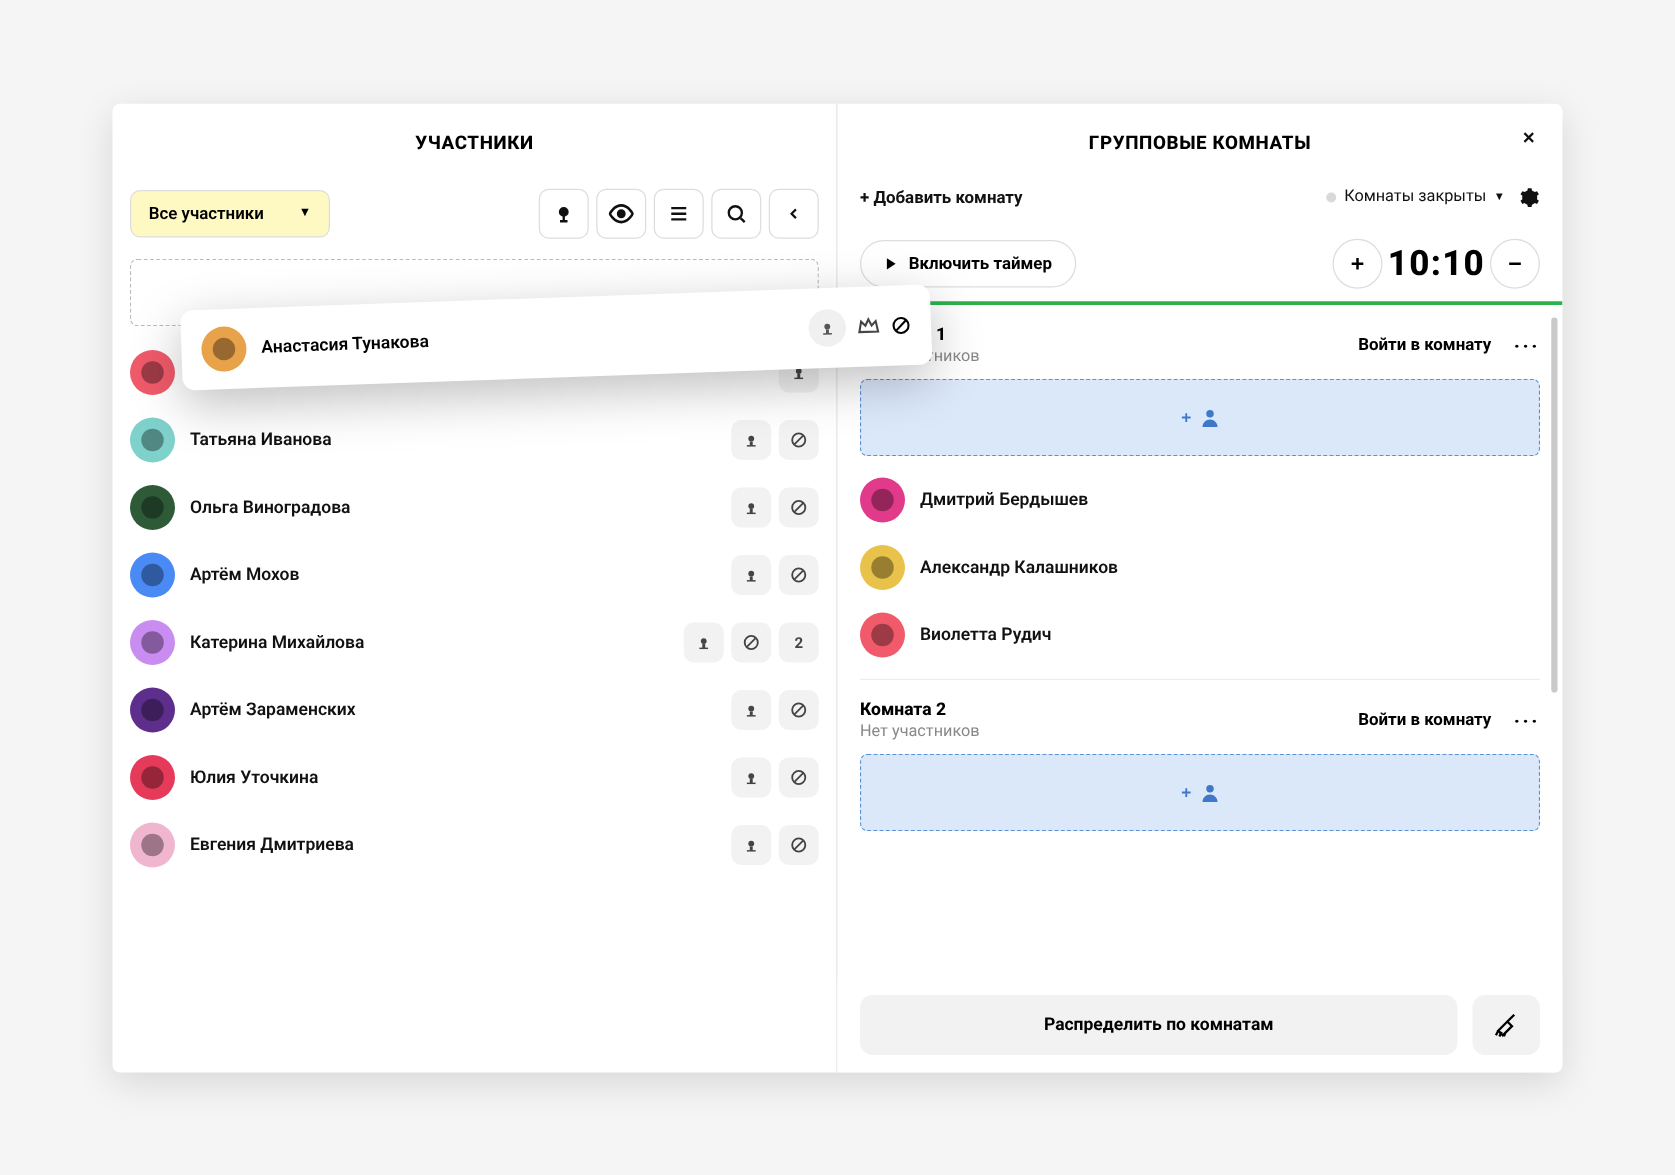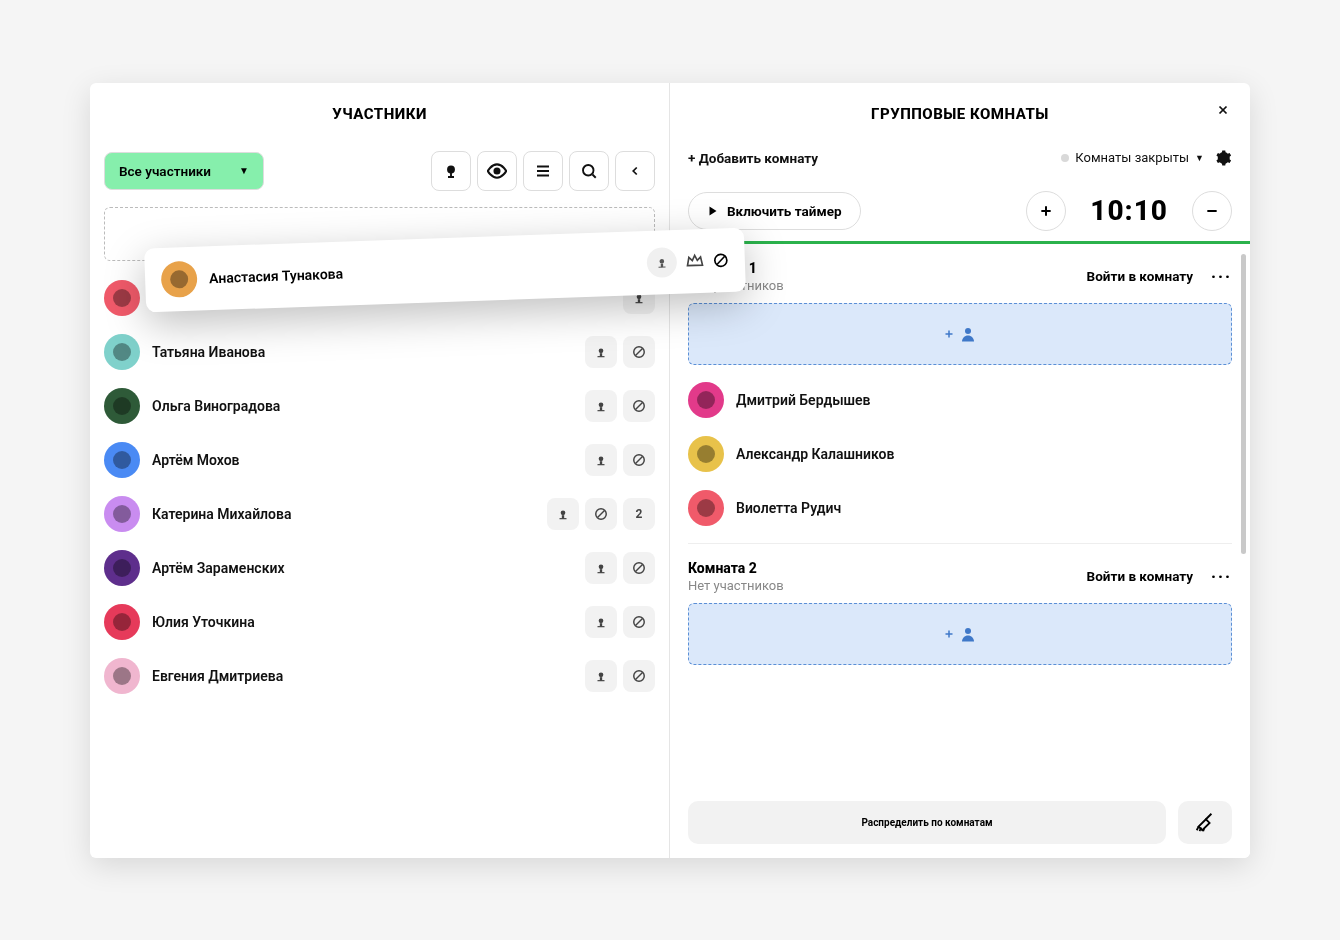--- a/index.html
+++ b/index.html
@@ -59,21 +59,21 @@
   .dropdown-btn {
     border: 1px solid #ddd;
     border-radius: 8px;
     padding: 10px 14px;
     font-size: 13.5px;
     font-weight: 600;
     display: flex;
     align-items: center;
     gap: 28px;
     cursor: pointer;
-    background: #86efac;
+    background: #fef9c3;
   }
   .dropdown-btn .caret { font-size: 10px; }
   .toolbar-spacer { flex: 1; }
   .icon-btn {
     width: 40px; height: 40px;
     border: 1px solid #ddd;
     border-radius: 8px;
     display: flex; align-items: center; justify-content: center;
     cursor: pointer; background: #fff;
     color: #111;
@@ -156,21 +156,21 @@
   .add-room-btn {
     font-size: 13.5px; font-weight: 700; color: #111; cursor: pointer;
   }
   .room-status {
     font-size: 13px; font-weight: 400; color: #111;
     display: flex; align-items: center; gap: 6px; cursor: pointer;
   }
   .status-dot { width: 8px; height: 8px; border-radius: 50%; background: #d9d9d9; }
   .gear-btn { cursor: pointer; color: #111; font-size: 16px; }
   .timer-bar {
-    display: flex; align-items: center; padding: 10px 18px; gap: 24px;
+    display: flex; align-items: center; padding: 10px 18px; gap: 4px;
     border-bottom: 3px solid #2bb24c;
   }
   .timer-btn {
     border: 1px solid #ddd; border-radius: 999px;
     padding: 10px 18px; font-size: 13.5px; font-weight: 700;
     display: flex; align-items: center; gap: 8px; cursor: pointer;
     background: #fff;
   }
   .timer-spacer { flex: 1; }
   .round-btn {
@@ -210,21 +210,21 @@
   .room-separator { border-top: 1px solid #eee; margin-top: 8px; }
   .footer-bar {
     position: absolute; bottom: 0; left: 0; right: 0;
     padding: 14px 18px;
     display: flex; gap: 12px;
     background: #fff;
   }
   .distribute-btn {
     flex: 1; background: #f2f2f2; border-radius: 10px;
     padding: 16px 0; text-align: center;
-    font-size: 10px; font-weight: 700; cursor: pointer;
+    font-size: 14px; font-weight: 700; cursor: pointer;
   }
   .clear-btn {
     width: 54px; background: #f2f2f2; border-radius: 10px;
     display:flex;align-items:center;justify-content:center;
     cursor: pointer;
   }
   .scroll-track {
     position: absolute; right: 4px; top: 10px; width: 5px; height: 300px;
     background: #c9c9c9; border-radius: 3px;
   }

